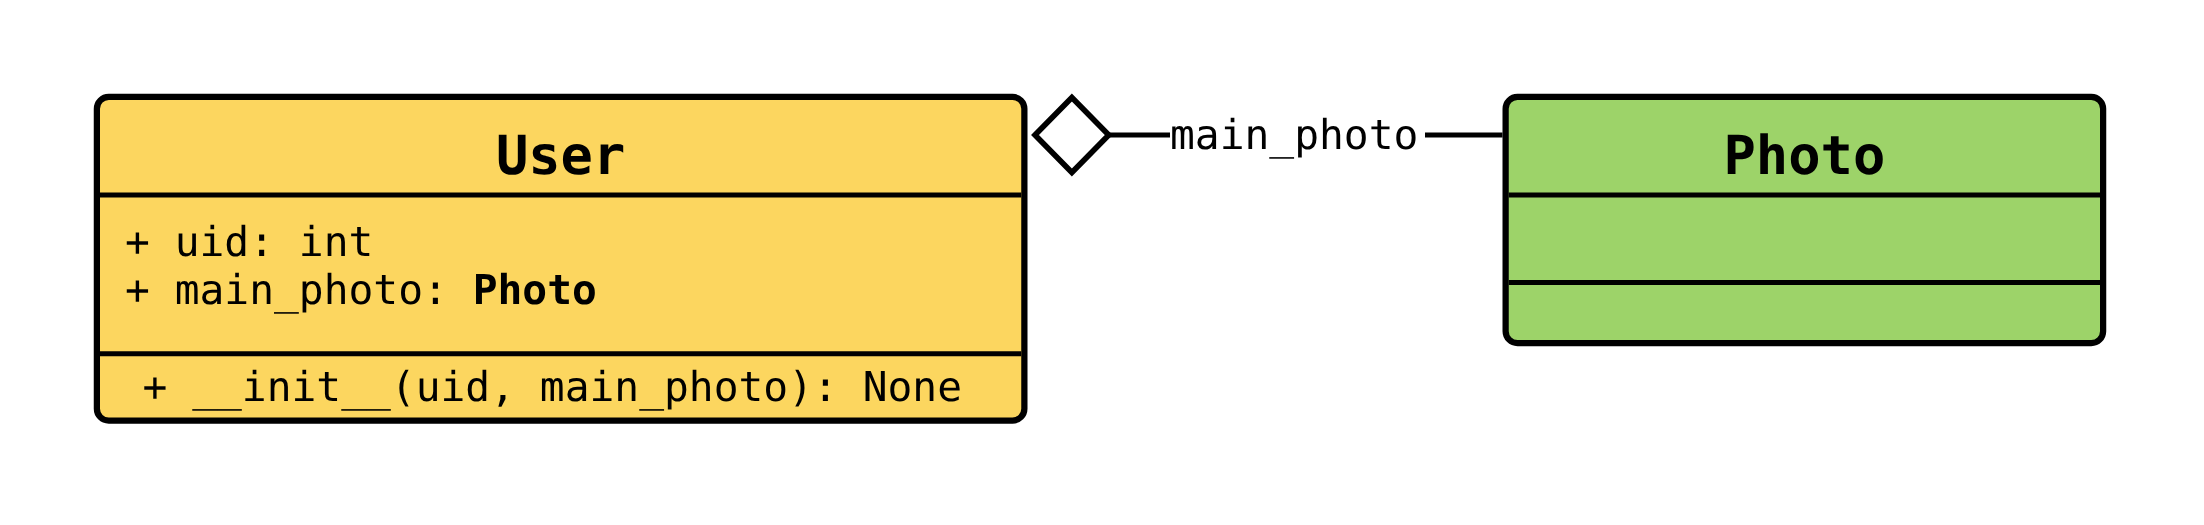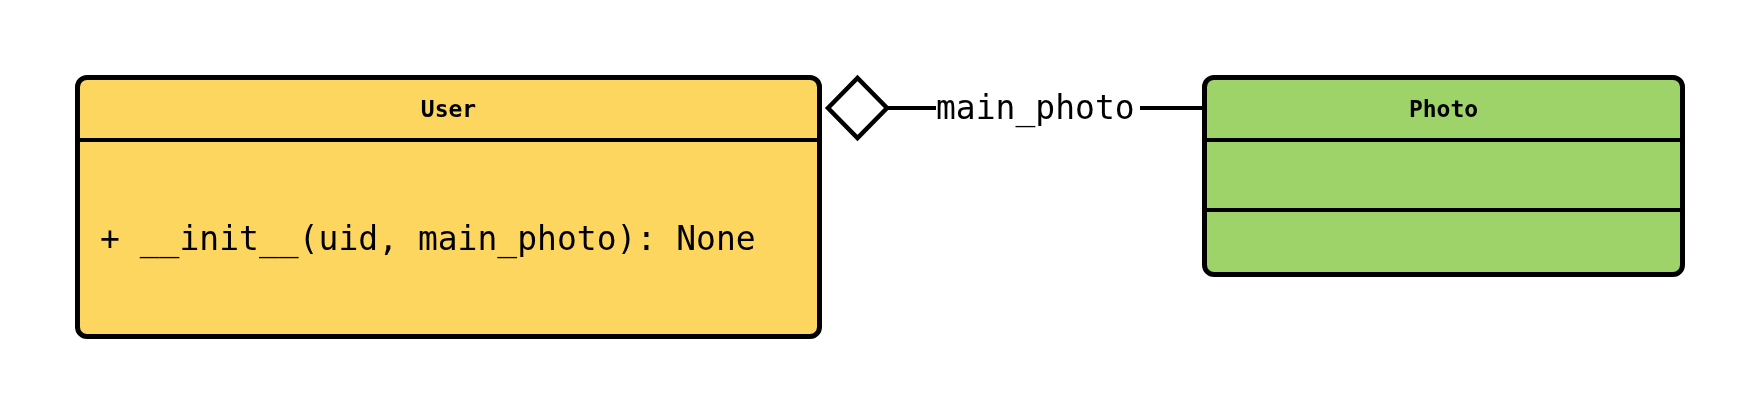--- a/index.html
+++ b/index.html
@@ -28,27 +28,28 @@
   }
   .class-box.photo {
     left: 1202px; top: 75px;
     width: 483px; height: 202px;
     background: var(--photo-fill, #9dd369);
   }
   .compartment {
     border-bottom: 4px solid var(--stroke, #000000);
     flex: none;
   }
-  .compartment.last { border-bottom: none; flex: 1 1 auto; }
+  .compartment.last { border-bottom: none; flex: 1 1 auto; margin-left: 14px; }
   .compartment.title {
     height: 62px;
     line-height: 58px;
     text-align: center;
-    font-size: 23px;
+    font-size: 43px;
     font-weight: bold;
+    margin-top: 16px;
   }
   .user .compartment.attrs {
     height: 127px;
     padding: 17px 0 0 20px;
     font-size: 33px;
     line-height: 38px;
   }
   .user .compartment.methods {
     display: flex;
     align-items: center;
@@ -84,20 +85,24 @@
     white-space: nowrap;
   }
 </style>
 </head>
 <body>
 
 <div class="canvas">
 
   <div class="class-box user">
     <div class="compartment title">User</div>
+    <div class="compartment attrs">
+      <div><span>+ uid: int</span><span class="bold"></span></div>
+      <div><span>+ main_photo: </span><span class="bold">Photo</span></div>
+    </div>
     <div class="compartment methods last">
       <div>+ __init__(uid, main_photo): None</div>
     </div>
   </div>
 
   <svg class="connector" width="1763" height="420" viewBox="0 0 1763 420" xmlns="http://www.w3.org/2000/svg">
     <line x1="887" y1="108" x2="936" y2="108"></line>
     <line x1="1140" y1="108" x2="1202" y2="108"></line>
     <polygon points="828,108 857.5,78 887,108 857.5,138"></polygon>
   </svg>

